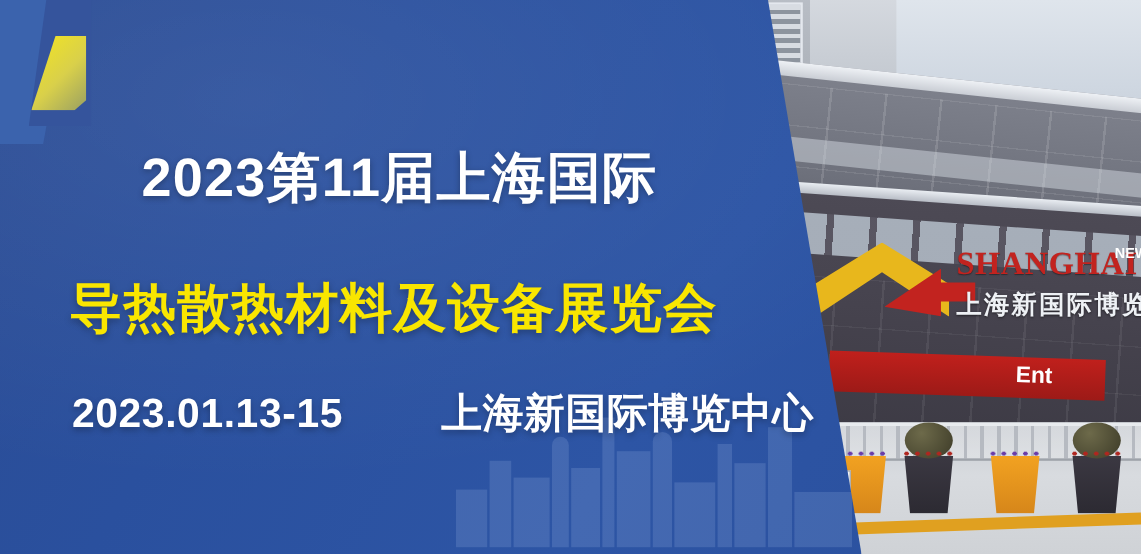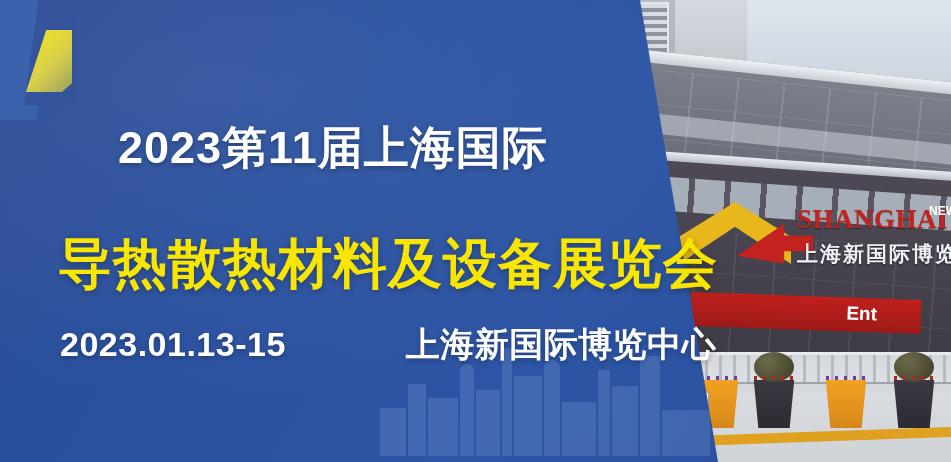--- a/index.html
+++ b/index.html
@@ -239,36 +239,36 @@
     color:#ffffff;
     font-size:45px;
     font-weight:bold;
     letter-spacing:1px;
     white-space:nowrap;
     text-shadow:0 2px 5px rgba(0,0,0,.30);
   }
   .line2{
     position:absolute;left:58px;top:228px;
     color:#f9e600;
-    font-size:54px;
+    font-size:44px;
     font-weight:bold;
     letter-spacing:1px;
     white-space:nowrap;
     text-shadow:0 2px 6px rgba(0,0,0,.30);
   }
   .line3{
     position:absolute;left:60px;top:322px;
     color:#ffffff;
     font-size:34px;
     font-weight:bold;
     letter-spacing:.5px;
     white-space:nowrap;
     text-shadow:0 2px 5px rgba(0,0,0,.28);
   }
-  .line3 .venue{margin-left:110px;}
+  .line3 .venue{margin-left:72px;}
 </style>
 </head>
 <body>
 
 <div class="banner">
 
   <div class="photo">
     <div class="sky"></div>
 
     <div class="far-tower">

